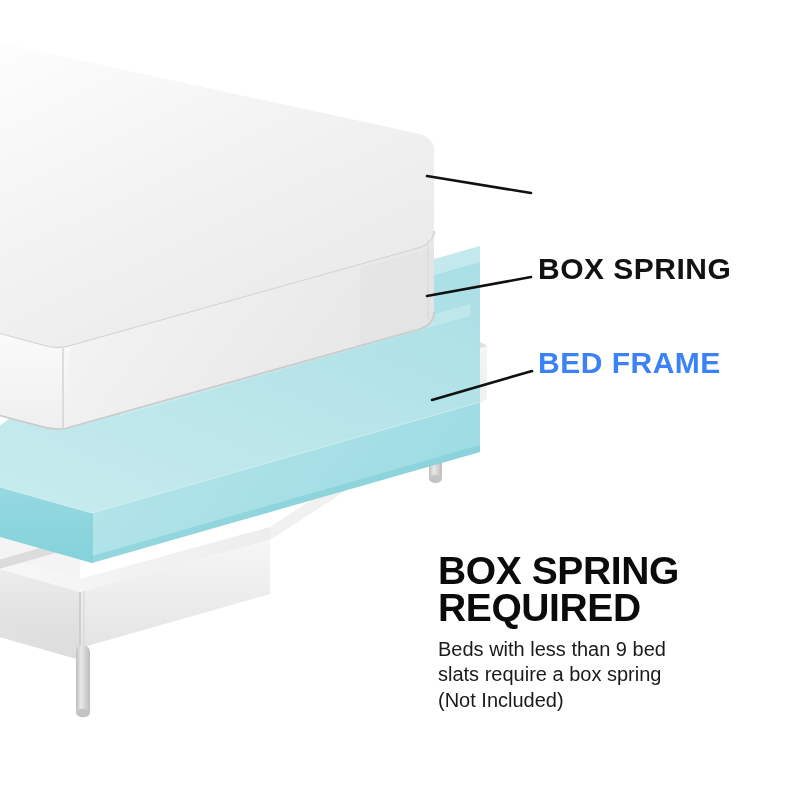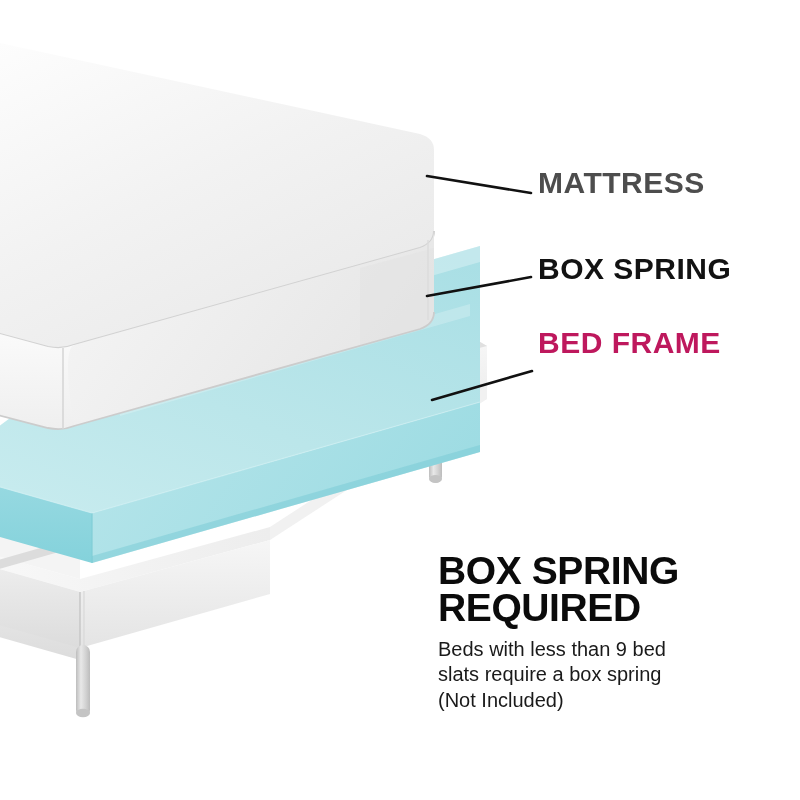--- a/index.html
+++ b/index.html
@@ -16,21 +16,21 @@
   .label{
     position:absolute;
     font-family:"Liberation Sans", sans-serif;
     font-weight:bold;
     letter-spacing:0.5px;
     white-space:nowrap;
     line-height:1;
   }
   #label-mattress{left:538px;top:168px;font-size:30px;color:#4d4d4d;}
   #label-boxspring{left:538px;top:254px;font-size:30px;color:#121212;}
-  #label-bedframe{left:538px;top:328px;font-size:30px;color:#be185d;}
+  #label-bedframe{left:538px;top:348px;font-size:30px;color:#3b82f6;}
 
   #callout{
     position:absolute;
     left:438px;top:552px;
     width:350px;
   }
   #callout-title{
     font-family:"Liberation Sans", sans-serif;
     font-weight:bold;
     font-size:39px;
@@ -201,21 +201,20 @@
       <path d="M 428,240 L 428,320" stroke="#dcdcdc" stroke-width="1.4" fill="none"></path>
     </g>
 
     <g>
       <line x1="427" y1="176" x2="531" y2="193" stroke="#111111" stroke-width="2.6" stroke-linecap="round"></line>
       <line x1="427" y1="296" x2="531" y2="277" stroke="#111111" stroke-width="2.6" stroke-linecap="round"></line>
       <line x1="432" y1="400" x2="532" y2="371" stroke="#111111" stroke-width="2.6" stroke-linecap="round"></line>
     </g>
   </svg>
 
-  <div class="label" id="label-mattress">MATTRESS</div>
 
   <div class="label" id="label-boxspring">BOX SPRING</div>
 
   <div class="label" id="label-bedframe">BED FRAME</div>
 
   <div id="callout">
     <div id="callout-title">BOX SPRING
 REQUIRED</div>
     <div id="callout-body">Beds with less than 9 bed
 slats require a box spring

